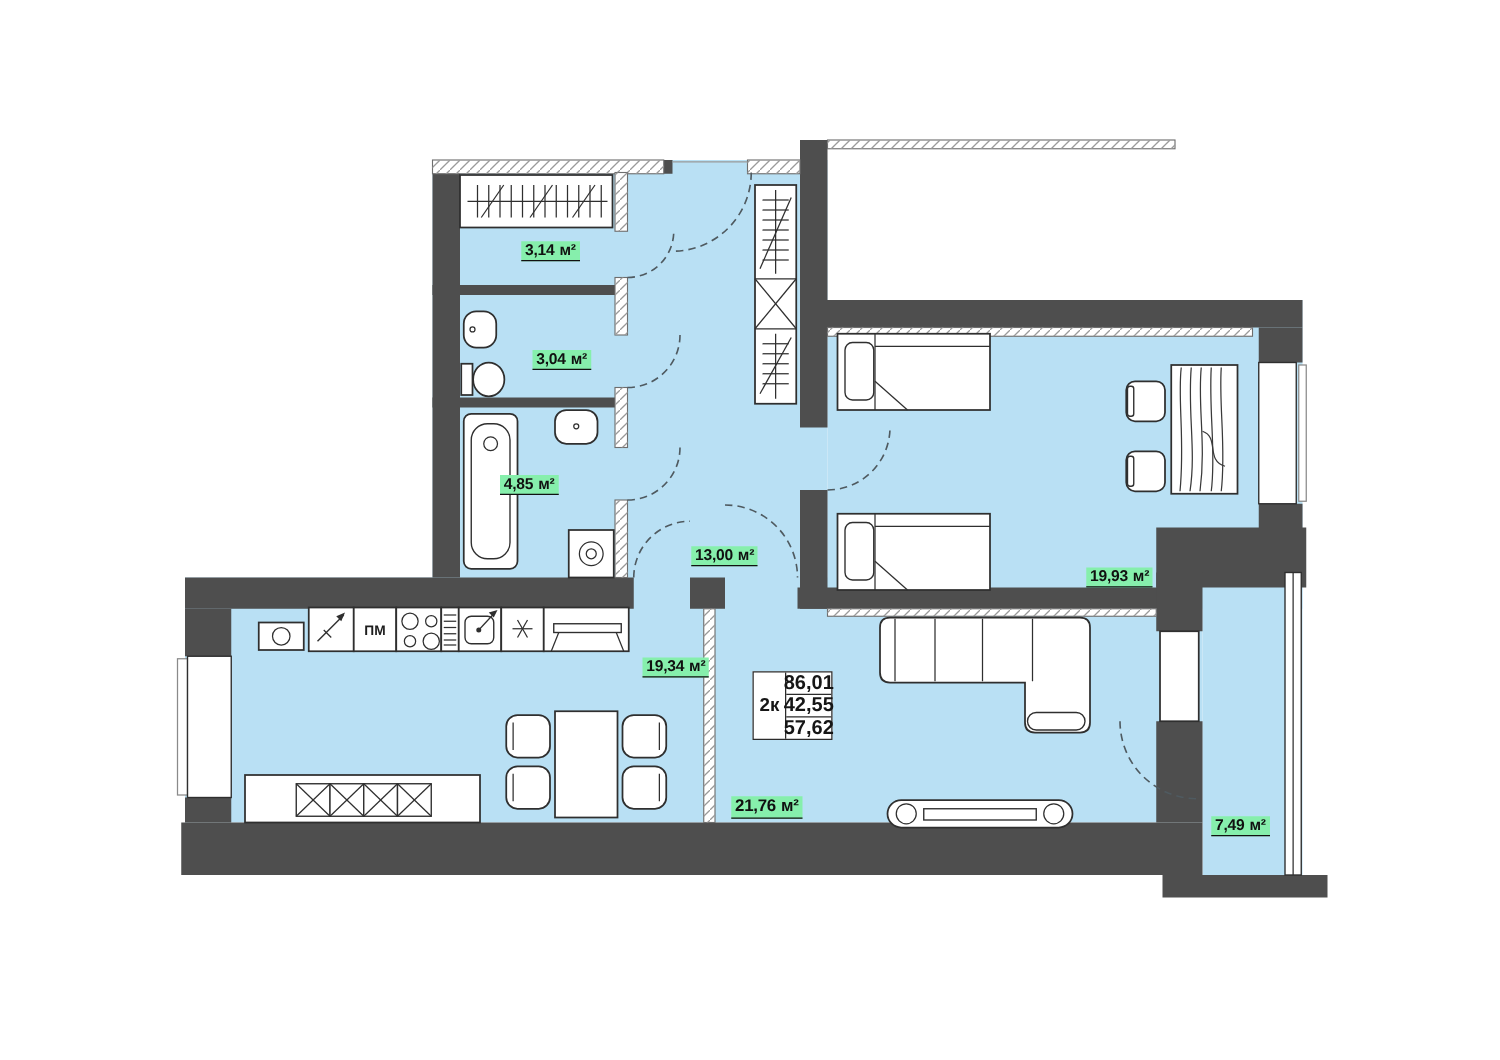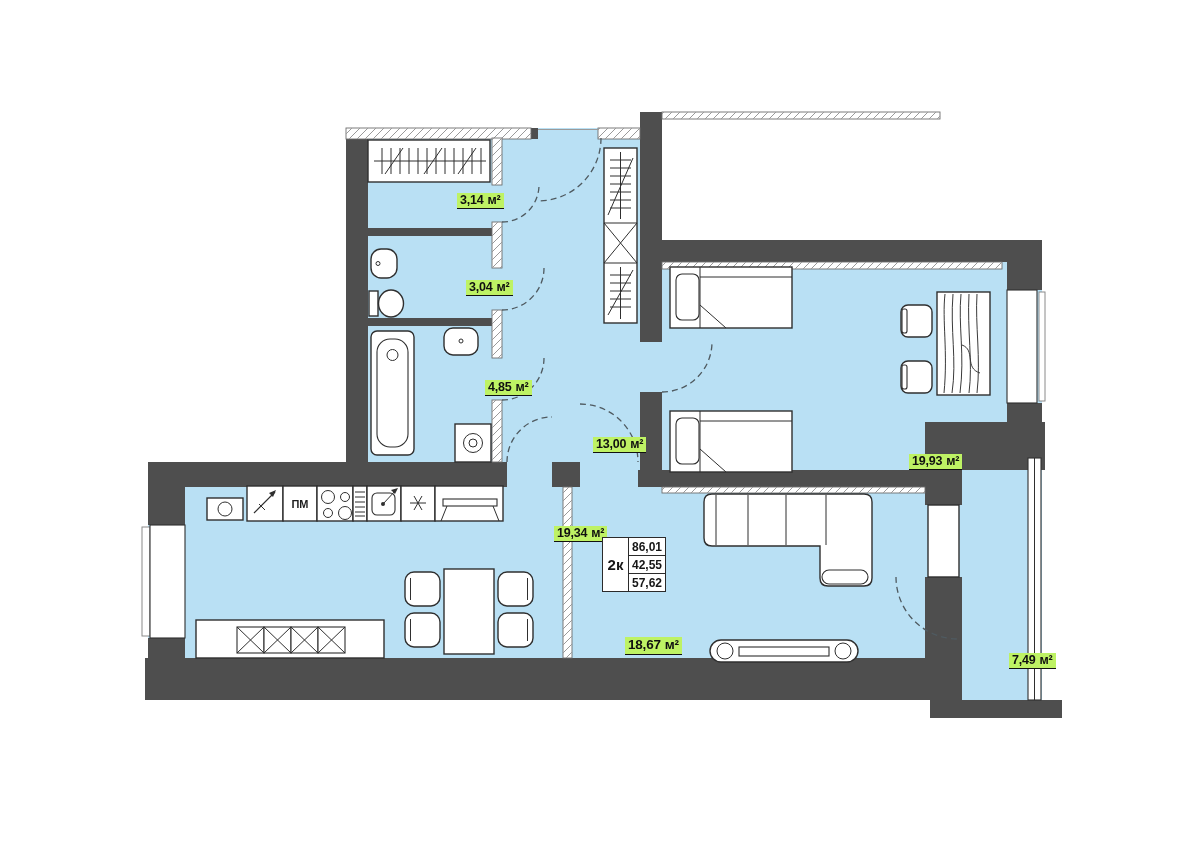--- a/index.html
+++ b/index.html
@@ -14,31 +14,31 @@
   .fw{fill:#fff;stroke:var(--line);stroke-width:1.4;}
   .fwt{fill:#fff;stroke:var(--line);stroke-width:1.1;}
   .ln{stroke:var(--line);stroke-width:1.2;fill:none;}
   .lnt{stroke:var(--line);stroke-width:1;fill:none;}
   .hbox{fill:#fff;stroke:#6e6e6e;stroke-width:0.9;}
   .hfill{fill:url(#hp);}
   .arc{fill:none;stroke:#4f5a60;stroke-width:1.3;stroke-dasharray:6 4;}
   .winout{fill:#fff;stroke:#8a8a8a;stroke-width:1;}
   .grain{stroke:#3a3a3a;stroke-width:1;fill:none;}
   .st{font:600 11px "Liberation Sans",sans-serif;fill:#1d1d1d;}
-  .area-label{position:absolute;background:#bef264;border-bottom:1.4px solid #111;
+  .area-label{position:absolute;background:#86efac;border-bottom:1.4px solid #111;
       font-weight:700;font-size:12.5px;line-height:1.15;padding:0 3px 1px 3px;
-      white-space:nowrap;letter-spacing:-0.2px;color:#101010;margin-left:40px;}
+      white-space:nowrap;letter-spacing:-0.2px;color:#101010;}
   .area-label .unit{margin-left:4px;}
   .area-label.big{font-size:13.5px;}
   .summary{position:absolute;left:602px;top:537px;background:#fff;display:grid;
       grid-template-columns:26px 36px;border:1.2px solid #2b2b2b;color:#161616;}
   .summary .type{grid-row:1/4;display:flex;align-items:center;justify-content:center;
       font-weight:700;font-size:15px;border-right:1.2px solid #2b2b2b;}
   .summary .val{height:17px;display:flex;align-items:center;justify-content:center;
-      font-weight:600;font-size:12px;}
+      font-weight:600;font-size:16px;}
   .summary .val.sep{border-top:1.2px solid #2b2b2b;}
 </style>
 </head>
 <body>
 
 <div class="stage">
 <svg width="1200" height="848" viewBox="0 0 1200 848">
   <defs>
     <pattern id="hp" width="8" height="8" patternUnits="userSpaceOnUse">
       <path d="M0,8 L8,0" stroke="#9a9a9a" stroke-width="1" fill="none"></path>
@@ -343,34 +343,34 @@
     <path class="arc" d="M896,577 A62,62 0 0 0 958,639"></path>
   </g>
 </svg>
 
 <div class="area-label" style="left:417px;top:193px">
   <span>3,14</span><span class="unit">м²</span>
 </div>
 <div class="area-label" style="left:426px;top:280px">
   <span>3,04</span><span class="unit">м²</span>
 </div>
-<div class="area-label" style="left:445px;top:380px">
+<div class="area-label" style="left:400px;top:380px">
   <span>4,85</span><span class="unit">м²</span>
 </div>
 <div class="area-label" style="left:553px;top:437px">
   <span>13,00</span><span class="unit">м²</span>
 </div>
 <div class="area-label" style="left:514px;top:526px">
   <span>19,34</span><span class="unit">м²</span>
 </div>
 <div class="area-label" style="left:869px;top:454px">
   <span>19,93</span><span class="unit">м²</span>
 </div>
 <div class="area-label big" style="left:585px;top:637px">
-  <span>18,67</span><span class="unit">м²</span>
+  <span>21,76</span><span class="unit">м²</span>
 </div>
 <div class="area-label" style="left:969px;top:653px">
   <span>7,49</span><span class="unit">м²</span>
 </div>
 
 <div class="summary">
   <div class="type">2к</div>
   <div class="val">86,01</div>
   <div class="val sep">42,55</div>
   <div class="val sep">57,62</div>

